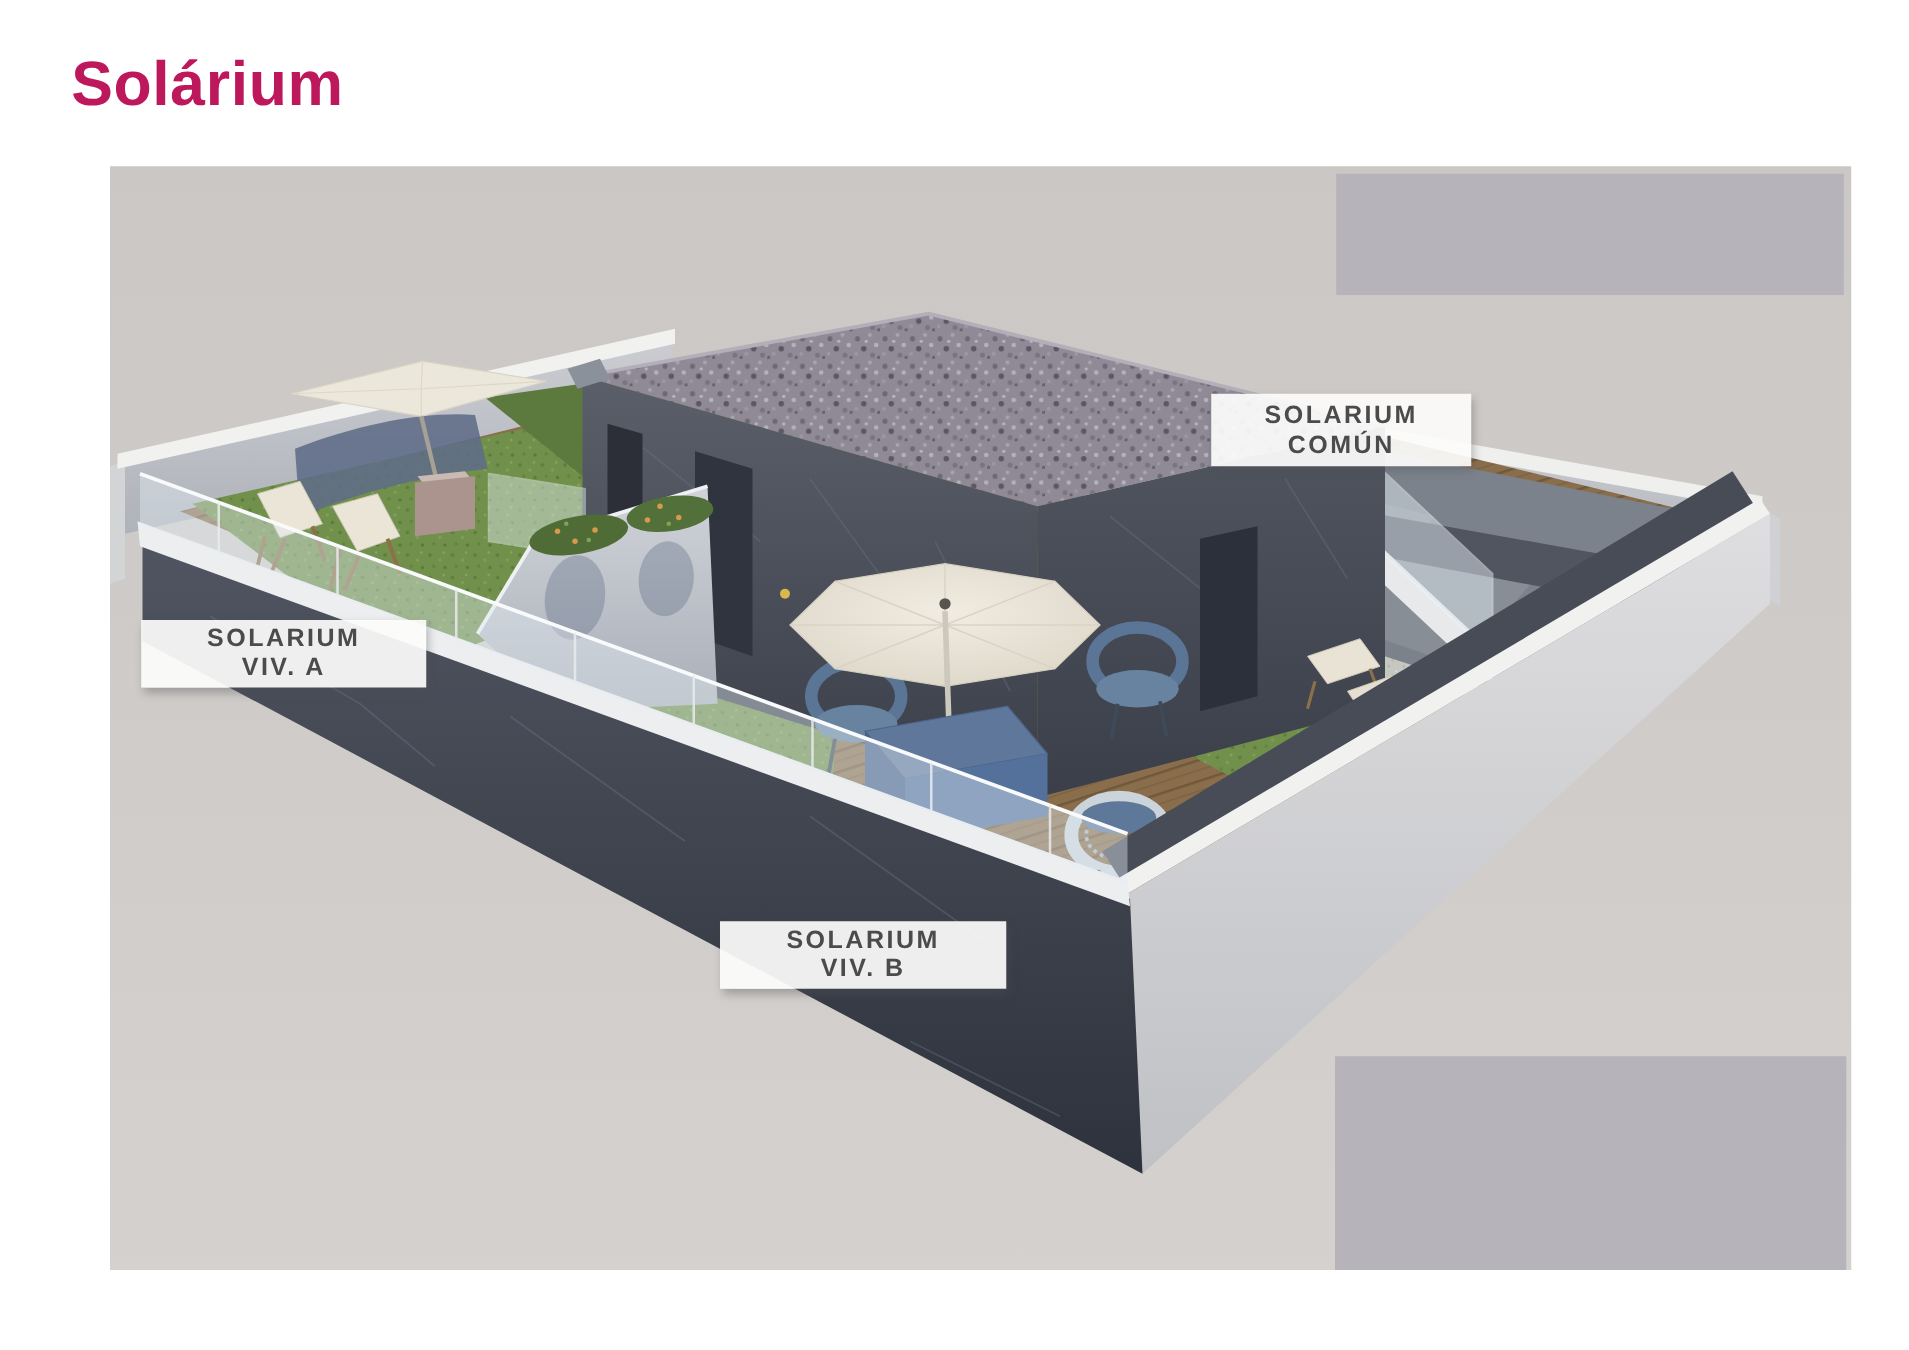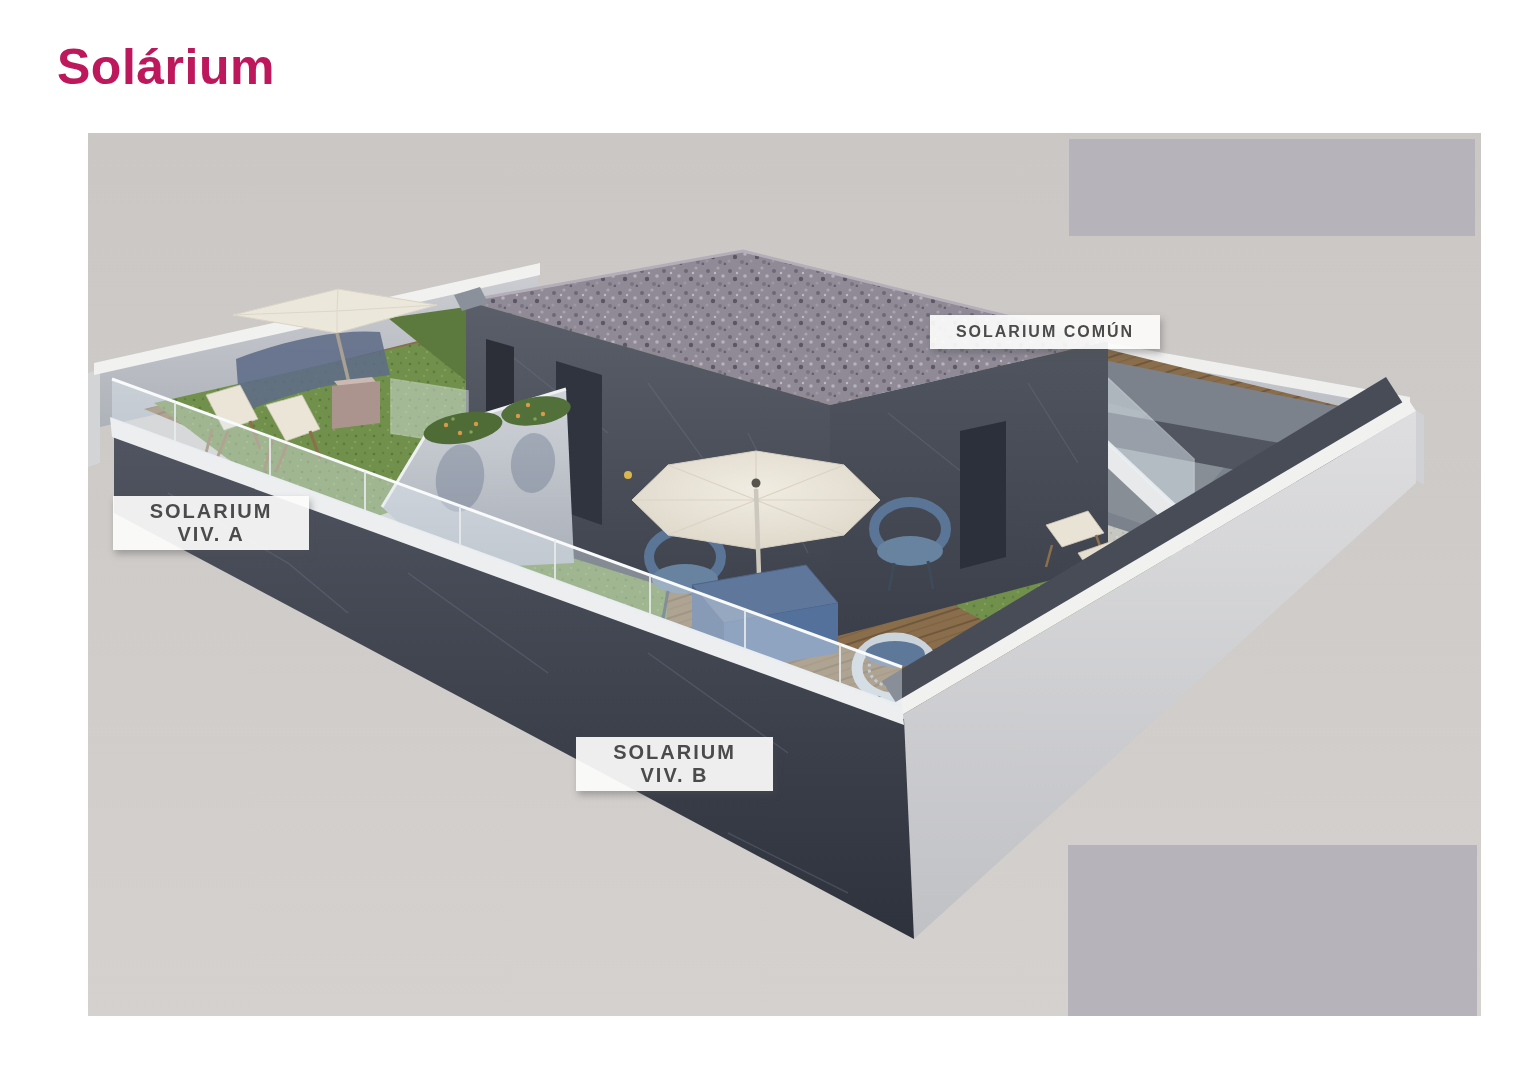--- a/index.html
+++ b/index.html
@@ -19,25 +19,25 @@
   .placeholder-box{
     position:absolute;background:#b7b3ba;
   }
   .ph-top{left:981px;top:6px;width:406px;height:97px;}
   .ph-bottom{left:980px;top:712px;width:409px;height:171px;}
   .area-label{
     position:absolute;
     background:rgba(252,252,251,.93);
     color:#4b4b4b;font-weight:700;text-align:center;
     letter-spacing:2px;font-size:20px;line-height:23px;
-    padding:4px 0;box-shadow:2px 4px 7px rgba(80,80,85,.40);
+    padding:4px 16px;box-shadow:2px 4px 7px rgba(80,80,85,.40);
   }
   .label-viv-a{left:25px;top:363px;width:196px;}
   .label-viv-b{left:488px;top:604px;width:197px;}
-  .label-comun{left:842px;top:182px;width:230px;font-size:16px;line-height:24px;padding:5px 0;}
+  .label-comun{left:881px;top:182px;width:208px;font-size:20px;line-height:24px;padding:5px 0;}
 </style>
 </head>
 <body>
 
 <h1 class="page-title">Solárium</h1>
 
 <div class="render-area">
 
   <svg width="1393" height="883" viewBox="0 0 1393 883">
     <defs>

